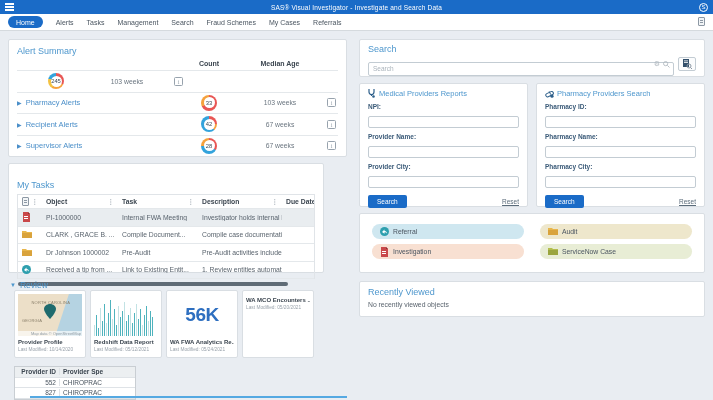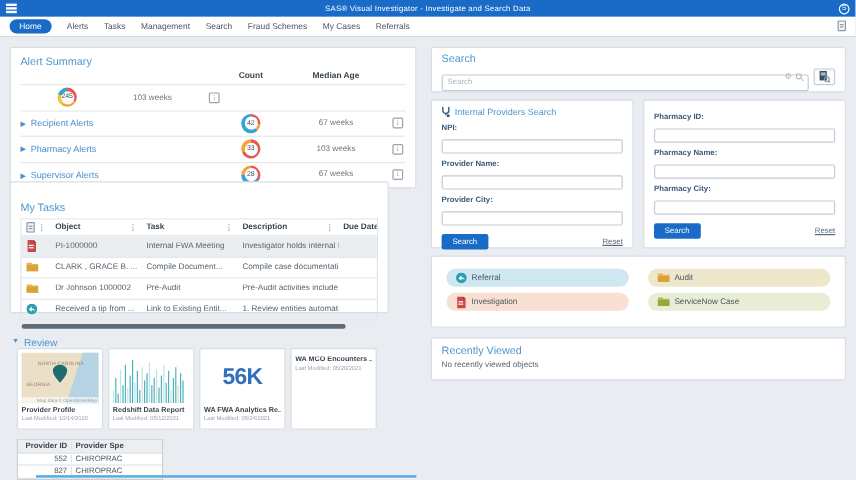--- a/index.html
+++ b/index.html
@@ -38,21 +38,21 @@
   .chev { color:#4b8fc9; font-size:6px; }
   .ring-wrap { width:78px; display:flex; justify-content:center; }
   .ring { width:16px; height:16px; border-radius:50%; position:relative; display:flex; align-items:center; justify-content:center; }
   .ring::before { content:""; position:absolute; inset:2.5px; background:#fff; border-radius:50%; }
   .ring span { position:relative; font-size:5.8px; color:#3c4a56; }
   .as-med { width:64px; text-align:center; font-size:6.8px; color:#6b7680; }
   .as-info { width:26px; display:flex; justify-content:flex-end; padding-right:2px; }
   .info-icon { width:9px; height:9px; border:1px solid #97a2ad; border-radius:1.5px; font-size:6px; color:#97a2ad; text-align:center; line-height:8px; cursor:pointer; font-family:"Liberation Serif",serif; }
 
   
-  .tasks-card { left:0; top:112px; width:316px; height:110px; padding:16px 8px; }
+  .tasks-card { left:0; top:124px; width:316px; height:110px; padding:16px 8px; }
   .tasks-table { margin-top:4px; font-size:6.8px; border:1px solid #e0e4e8; border-bottom:none; }
   .t-row { display:flex; align-items:center; height:17.5px; border-bottom:1px solid #e4e8eb; overflow:hidden; }
   .t-row.header { height:14px; font-weight:bold; color:#3c4650; background:#fff; }
   .t-row.selected { background:#e9edf0; }
   .tc { padding:0 4px; white-space:nowrap; overflow:hidden; display:flex; align-items:center; }
   .tc .menu-dots { margin-left:auto; color:#98a2ac; font-size:6.5px; cursor:pointer; }
   .tc-icon { width:24px; justify-content:flex-start; gap:2px; }
   .tc-obj { width:76px; } .tc-task { width:80px; } .tc-desc { width:84px; } .tc-due { flex:1; }
   .t-row:not(.header) .tc-obj, .t-row:not(.header) .tc-task, .t-row:not(.header) .tc-desc { color:#5a646e; }
   .hscroll { margin-top:3px; margin-left:1px; width:270px; height:4px; background:#5f6b76; border-radius:2px; cursor:pointer; }
@@ -150,43 +150,43 @@
           </span>
         </span>
       <span class="as-med">103 weeks</span>
       <span class="as-info">
           <span class="info-icon">i</span>
         </span>
     </div>
     <div class="as-row">
       <span class="as-label">
           <span class="chev">▶</span>
+          <span>Pharmacy Alerts</span>
+        </span>
+      <span class="ring-wrap">
+          <span class="ring" style="background: conic-gradient(rgb(232, 86, 84) 0%, rgb(232, 86, 84) 68%, rgb(245, 161, 61) 68%, rgb(245, 161, 61) 100%);">
+            <span>33</span>
+          </span>
+        </span>
+      <span class="as-med">103 weeks</span>
+      <span class="as-info">
+          <span class="info-icon">i</span>
+        </span>
+    </div>
+    <div class="as-row">
+      <span class="as-label">
+          <span class="chev">▶</span>
           <span>Recipient Alerts</span>
         </span>
       <span class="ring-wrap">
           <span class="ring" style="background: conic-gradient(rgb(232, 86, 84) 0%, rgb(232, 86, 84) 26%, rgb(245, 161, 61) 26%, rgb(245, 161, 61) 38%, rgb(51, 163, 220) 38%, rgb(51, 163, 220) 100%);">
             <span>42</span>
           </span>
         </span>
       <span class="as-med">67 weeks</span>
-      <span class="as-info">
-          <span class="info-icon">i</span>
-        </span>
-    </div>
-    <div class="as-row">
-      <span class="as-label">
-          <span class="chev">▶</span>
-          <span>Pharmacy Alerts</span>
-        </span>
-      <span class="ring-wrap">
-          <span class="ring" style="background: conic-gradient(rgb(232, 86, 84) 0%, rgb(232, 86, 84) 68%, rgb(245, 161, 61) 68%, rgb(245, 161, 61) 100%);">
-            <span>33</span>
-          </span>
-        </span>
-      <span class="as-med">103 weeks</span>
       <span class="as-info">
           <span class="info-icon">i</span>
         </span>
     </div>
     <div class="as-row">
       <span class="as-label">
           <span class="chev">▶</span>
           <span>Supervisor Alerts</span>
         </span>
       <span class="ring-wrap">
@@ -393,35 +393,43 @@
     </div>
   </div>
 
   <div class="card mini-search-card" style="left:0;">
     <div class="msc-title">
       <svg width="8" height="9" viewBox="0 0 8 9">
           <path d="M1 0v3a2.5 2.5 0 0 0 5 0V0" fill="none" stroke="#2d5f8a" stroke-width="1.2"></path>
           <line x1="3.5" y1="5.5" x2="3.5" y2="7" stroke="#2d5f8a" stroke-width="1.2"></line>
           <circle cx="5.5" cy="7.5" r="1.3" fill="#2d5f8a"></circle>
         </svg>
-      <span>Internal Providers Search</span>
+      <span>Medical Providers Reports</span>
     </div>
     <div class="field-label">NPI:</div>
     <input class="field-input" type="text" style="">
     <div class="field-label">Provider Name:</div>
     <input class="field-input" type="text" style="">
     <div class="field-label">Provider City:</div>
     <input class="field-input" type="text" style="">
     <div class="btn-row">
       <button class="search-btn">Search</button>
       <span class="reset-link">Reset</span>
     </div>
   </div>
 
   <div class="card mini-search-card" style="left:177px;">
+    <div class="msc-title">
+      <svg width="9" height="9" viewBox="0 0 9 9">
+          <rect x="0.5" y="3.5" width="8" height="3.4" rx="1.7" transform="rotate(-25 4.5 5)" fill="#fff" stroke="#2d5f8a" stroke-width="1"></rect>
+          <path d="M4.2 2.4l1.5 3.2" stroke="#2d5f8a" stroke-width="1"></path>
+          <circle cx="7" cy="7.2" r="1.6" fill="#2d5f8a"></circle>
+        </svg>
+      <span>Pharmacy Providers Search</span>
+    </div>
     <div class="field-label">Pharmacy ID:</div>
     <input class="field-input" type="text" style="">
     <div class="field-label">Pharmacy Name:</div>
     <input class="field-input" type="text" style="">
     <div class="field-label">Pharmacy City:</div>
     <input class="field-input" type="text" style="">
     <div class="btn-row">
       <button class="search-btn">Search</button>
       <span class="reset-link">Reset</span>
     </div>

